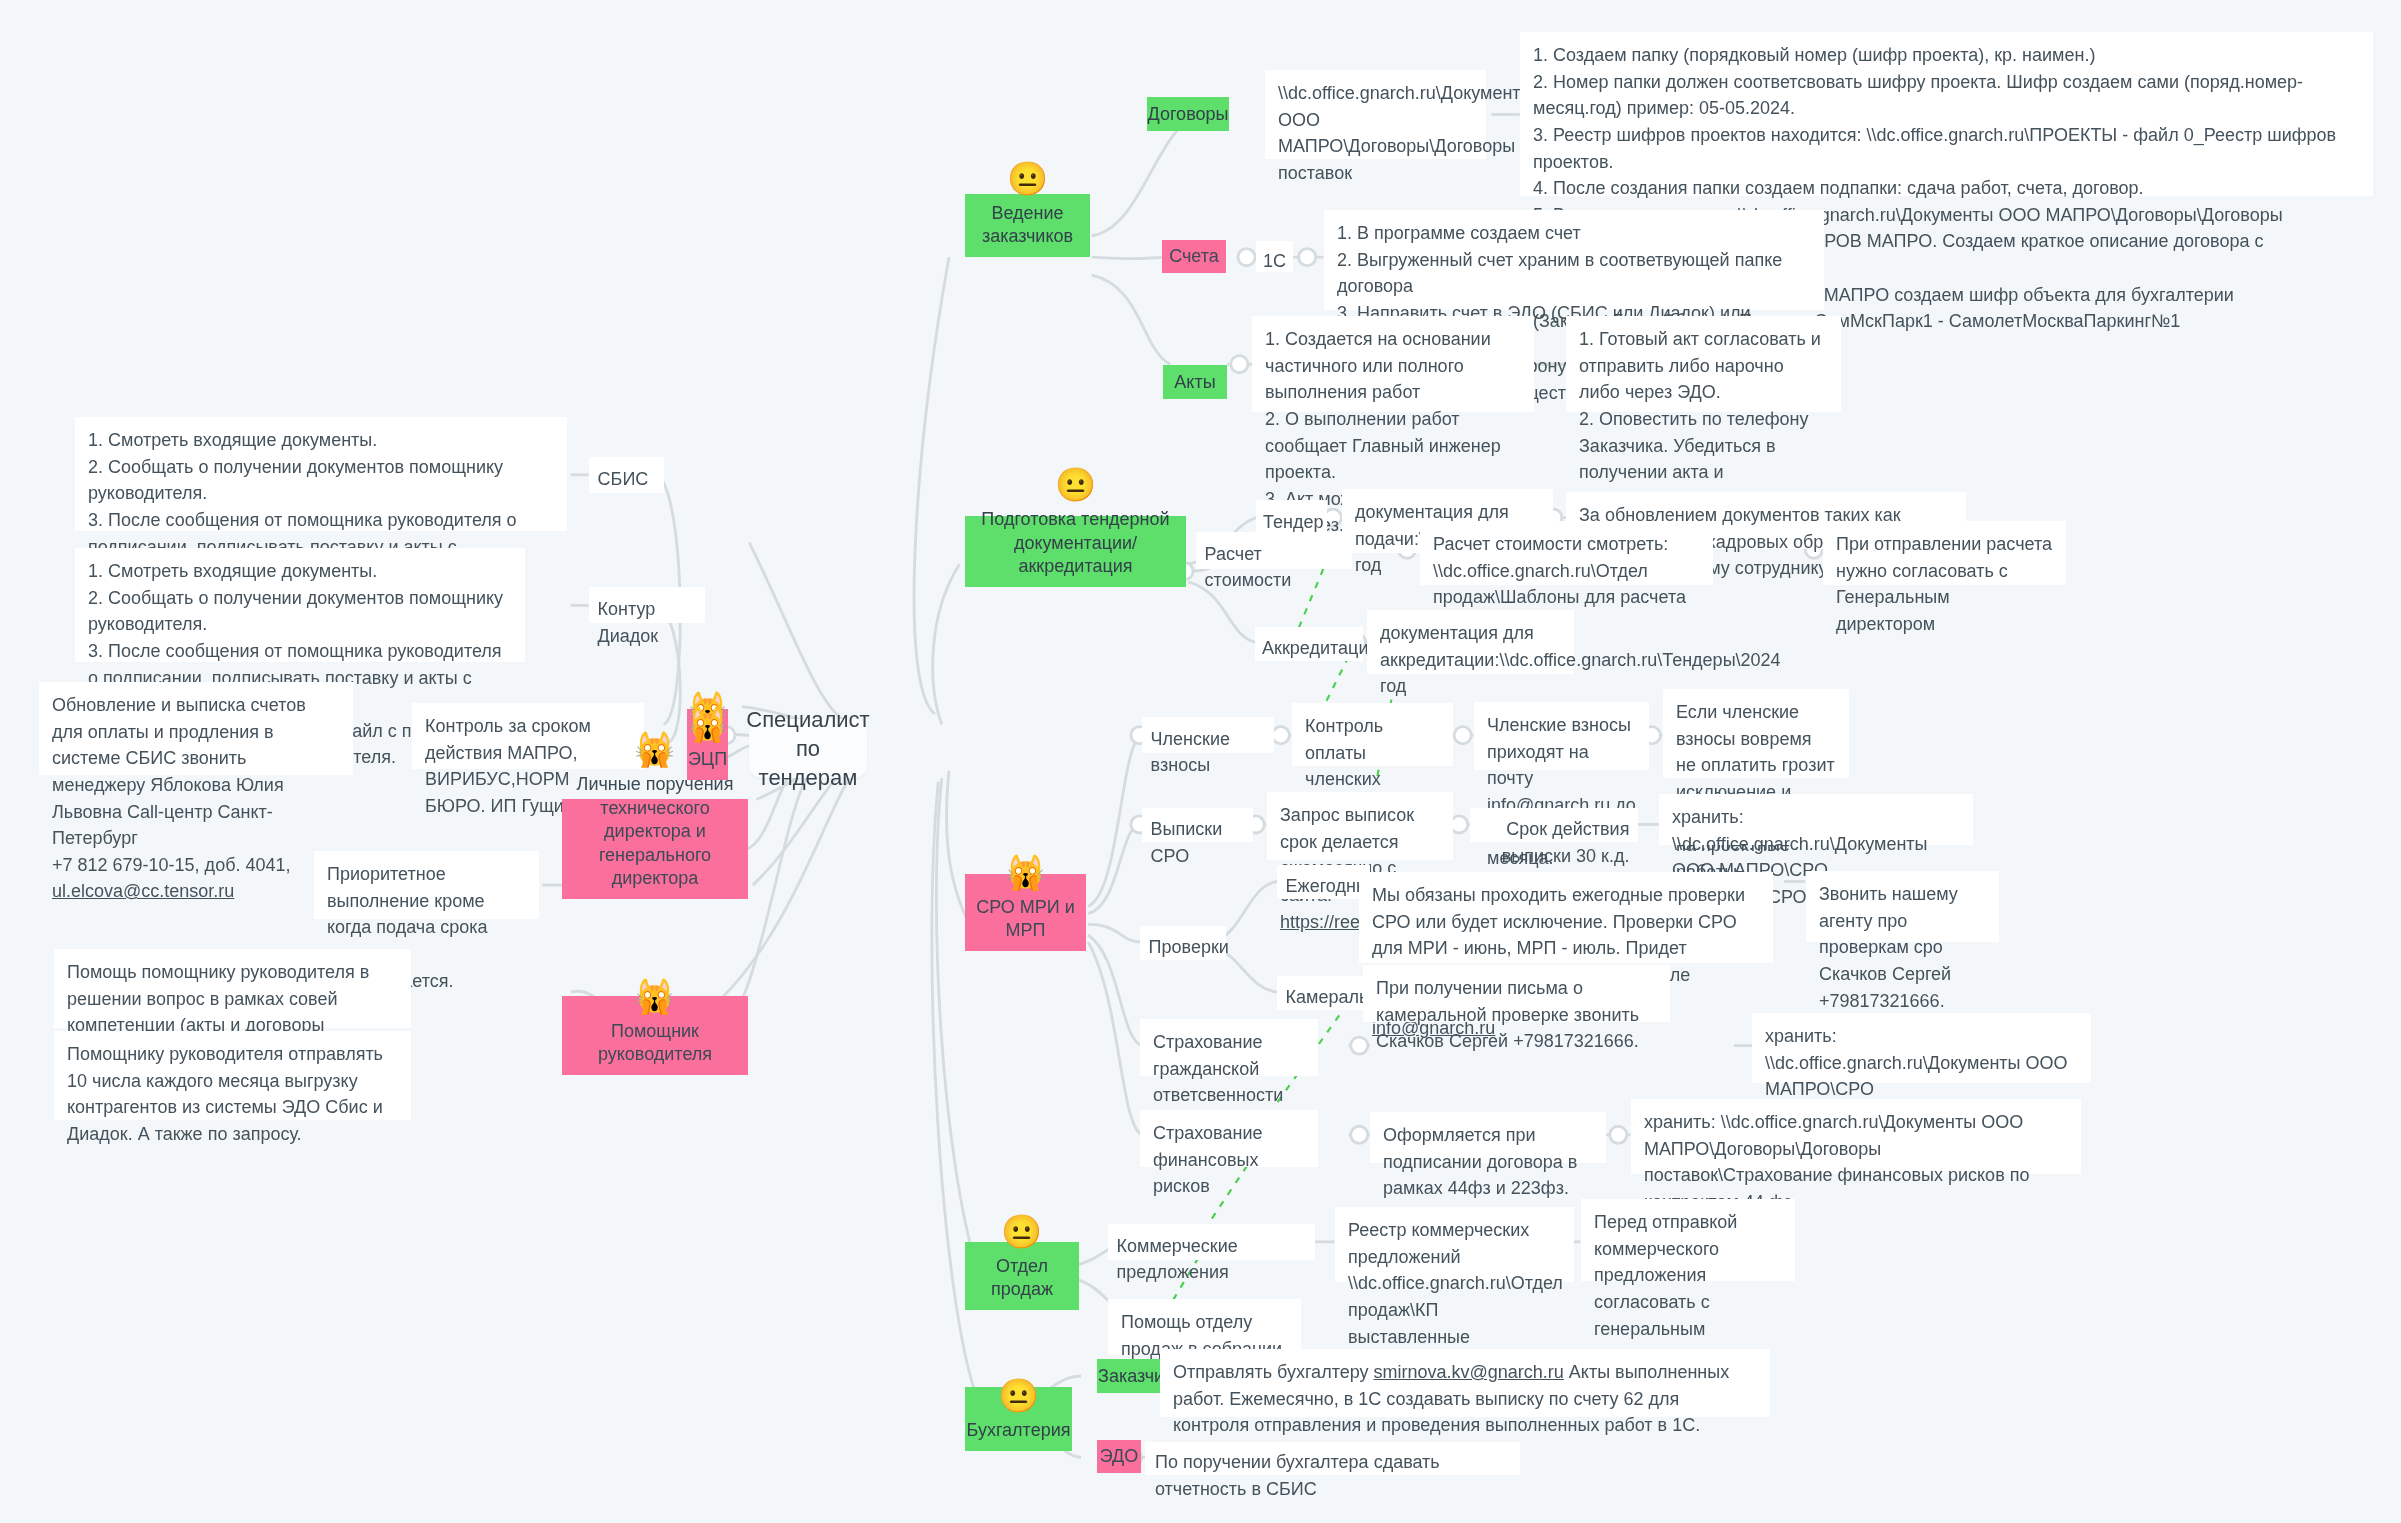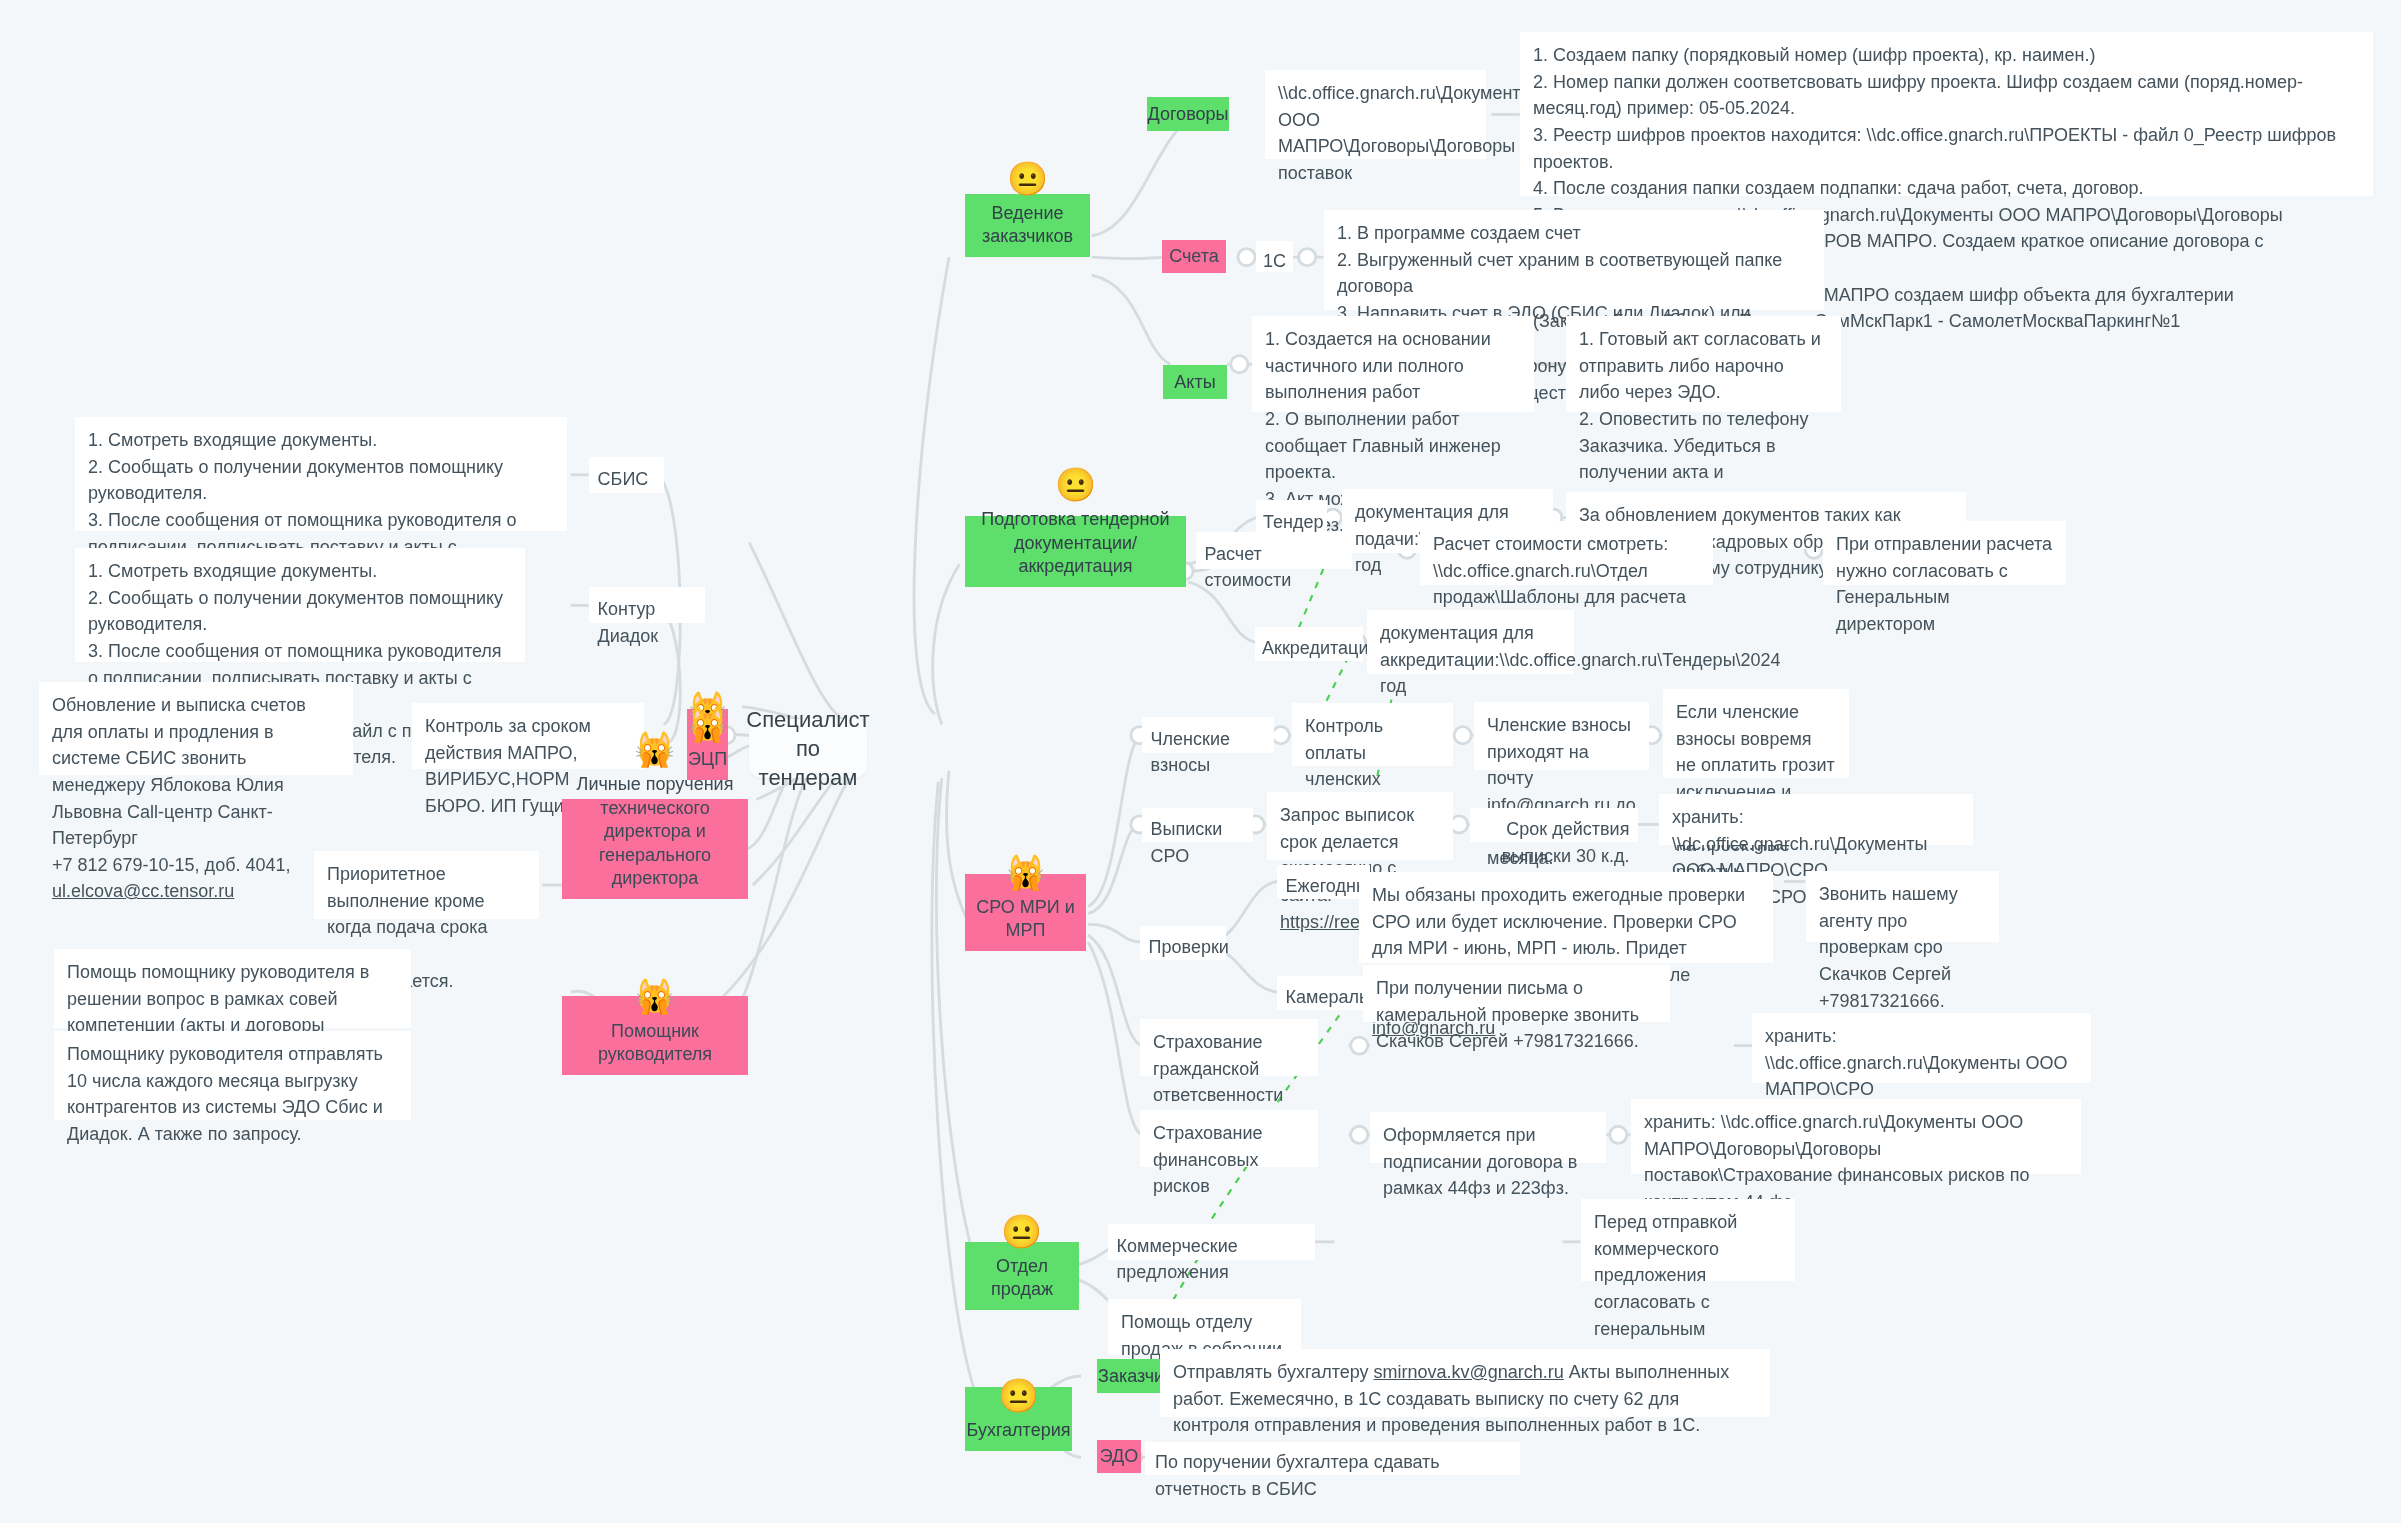--- a/index.html
+++ b/index.html
@@ -276,20 +276,21 @@
 
   <div class="node note" style="left:1140px;top:1110px;width:178px;height:57px;white-space:pre-line;">Страхование финансовых рисков</div>
   <div class="node note" style="left:1370px;top:1112px;width:236px;height:51px;white-space:pre-line;">Оформляется при подписании договора в рамках 44фз и 223фз.</div>
   <div class="node note" style="left:1631px;top:1099px;width:450px;height:75px;white-space:pre-line;">хранить: \\dc.office.gnarch.ru\Документы ООО МАПРО\Договоры\Договоры поставок\Страхование финансовых рисков по контрактам 44 фз</div>
 
   <div class="node cat greenbg" style="left:965px;top:1242px;width:114px;height:68px;">
     <span class="emoji">😐</span>
     <span>Отдел продаж</span>
   </div>
   <div class="node note" style="left:1108px;top:1224px;width:207px;height:36px;padding:8.6px 8.6px;">Коммерческие предложения</div>
+  <div class="node note" style="left:1335px;top:1207px;width:239px;height:75px;white-space:pre-line;">Реестр коммерческих предложений \\dc.office.gnarch.ru\Отдел продаж\КП выставленные</div>
   <div class="node note" style="left:1581px;top:1199px;width:214px;height:82px;white-space:pre-line;">Перед отправкой коммерческого предложения согласовать с генеральным директором</div>
   <div class="node note" style="left:1108px;top:1299px;width:193px;height:56px;white-space:pre-line;">Помощь отделу продаж в собрании документов</div>
 
   <div class="node cat greenbg" style="left:965px;top:1387px;width:107px;height:64px;">
     <span class="emoji">😐</span>
     <span>Бухгалтерия</span>
   </div>
   <div class="node green" style="left:1097px;top:1359px;width:86px;height:34px;">Заказчики</div>
   <div class="node note" style="left:1160px;top:1349px;width:610px;height:68px;"><span>Отправлять бухгалтеру </span><a class="lnk" href="#">smirnova.kv@gnarch.ru</a><span> Акты выполненных работ. Ежемесячно, в 1С создавать выписку по счету 62 для контроля отправления и проведения выполненных работ в 1С.</span></div>
 

